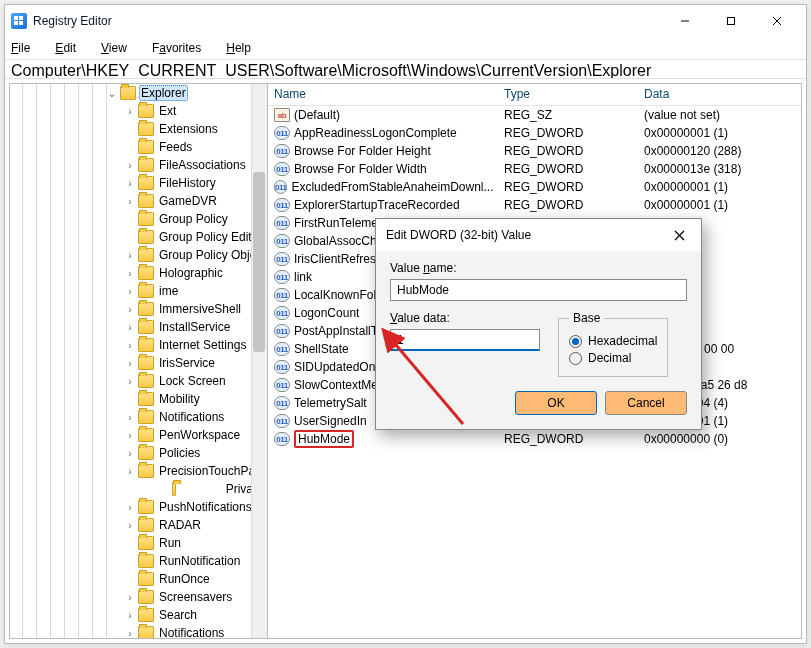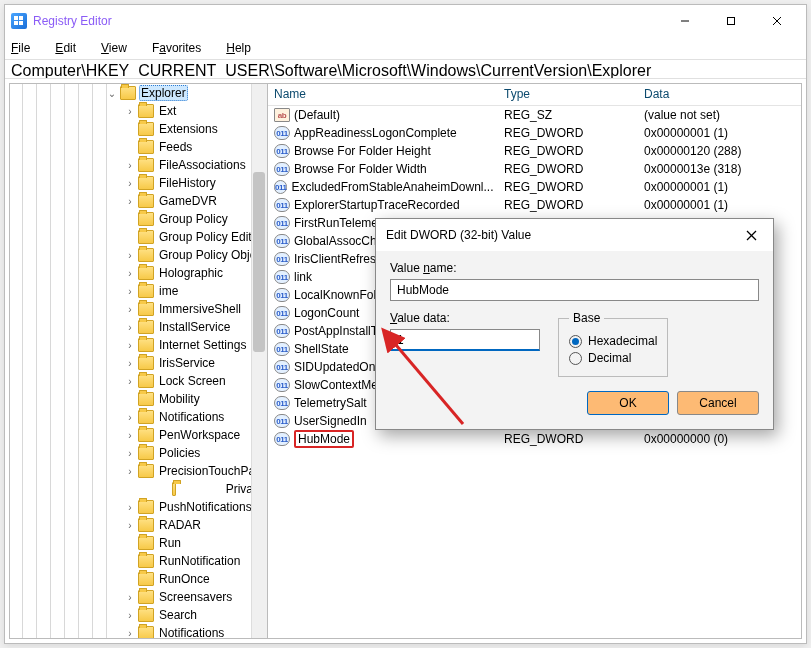--- a/index.html
+++ b/index.html
@@ -3,21 +3,21 @@
 <meta charset="utf-8">
 <style>
 * { box-sizing: border-box; margin: 0; padding: 0; font-family: "Segoe UI", Tahoma, sans-serif; font-size: 12px; }
 body { background: #f0f0f0; width: 811px; height: 648px; overflow: hidden; position: relative; }
 
 .window { position: absolute; left: 4px; top: 4px; width: 803px; height: 640px; background: #fff; border: 1px solid #bbb; display: flex; flex-direction: column; box-shadow: 0 2px 8px rgba(0,0,0,0.1); }
 
 .titlebar { height: 32px; display: flex; align-items: center; padding: 0 6px; }
 .titlebar .app-icon { width: 16px; height: 16px; margin-right: 6px; background: linear-gradient(135deg, #4aa6ff, #1a6ed8); border-radius: 2px; position: relative; }
 .titlebar .app-icon::after { content: ""; position: absolute; left: 3px; top: 3px; width: 4px; height: 4px; background: #fff; box-shadow: 5px 0 #fff, 0 5px #fff, 5px 5px #fff; }
-.titlebar .title { flex: 1; color: #8b5cf6; }
+.titlebar .title { flex: 1; color: #0f172a; }
 .win-controls { display: flex; }
 .win-controls .btn { width: 46px; height: 32px; display: flex; align-items: center; justify-content: center; color: #000; }
 .win-controls .btn svg { stroke: #000; fill: none; }
 
 .menubar { height: 22px; display: flex; align-items: center; padding: 0 6px; gap: 25px; }
 .menubar span { color: #000; }
 .menubar span u { text-decoration: underline; }
 
 .address { height: 20px; border-top: 1px solid #e0e0e0; border-bottom: 1px solid #e0e0e0; padding: 2px 6px; background: #fff; white-space: nowrap; overflow: hidden; font-size: 16px; }
 
@@ -47,21 +47,21 @@
 .list-row .nm { width: 230px; display: flex; align-items: center; }
 .list-row .ty { width: 140px; }
 .list-row .da { flex: 1; }
 .list-row.highlighted .nm .txt { border: 2px solid #d82525; border-radius: 2px; padding: 0 2px; }
 
 .val-icon { width: 16px; height: 14px; margin-right: 4px; border: 1px solid #888; border-radius: 1px; display: inline-flex; align-items: center; justify-content: center; font-size: 8px; font-weight: bold; letter-spacing: -0.5px; }
 .val-icon.sz { background: #fff2de; color: #b55; }
 .val-icon.dw { background: #e3f0ff; color: #2a5cc9; border-radius: 7px; }
 
 
-.dialog { position: absolute; left: 375px; top: 218px; width: 399px; background: #f3f3f3; border: 1px solid #888; box-shadow: 4px 6px 16px rgba(0,0,0,0.35); z-index: 10; }
+.dialog { position: absolute; left: 375px; top: 218px; width: 327px; background: #f3f3f3; border: 1px solid #888; box-shadow: 4px 6px 16px rgba(0,0,0,0.35); z-index: 10; }
 .dialog-title { height: 32px; display: flex; align-items: center; justify-content: space-between; padding: 0 10px; background: #fff; }
 .dialog-title .x { width: 24px; height: 24px; display: flex; align-items: center; justify-content: center; }
 .dialog-body { padding: 10px 14px 14px; }
 .dialog-body .lbl { margin-bottom: 4px; color: #000; }
 .dialog-body .lbl u { color: #000; }
 .dialog-body input[type=text] { width: 100%; height: 22px; border: 1px solid #888; padding: 0 6px; background: #fff; margin-bottom: 10px; }
 .dialog-body .row2 { display: flex; gap: 18px; }
 .dialog-body .row2 .left { width: 150px; }
 .dialog-body .row2 .left input { width: 100%; border-bottom: 2px solid #0067c0; }
 .dialog-body fieldset { border: 1px solid #bbb; padding: 6px 10px 8px; }

